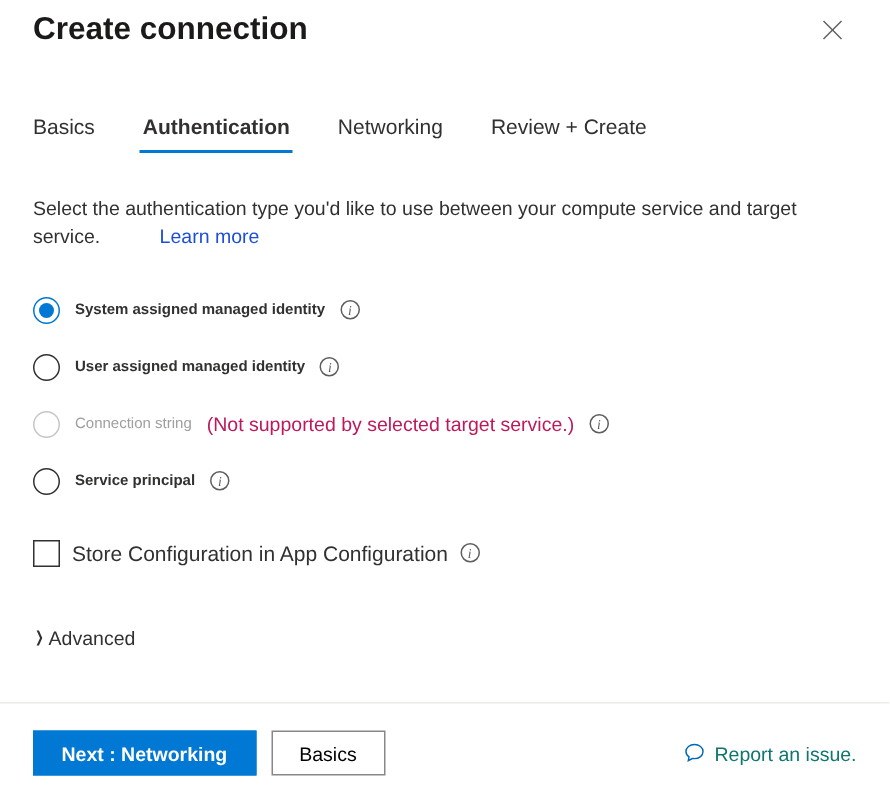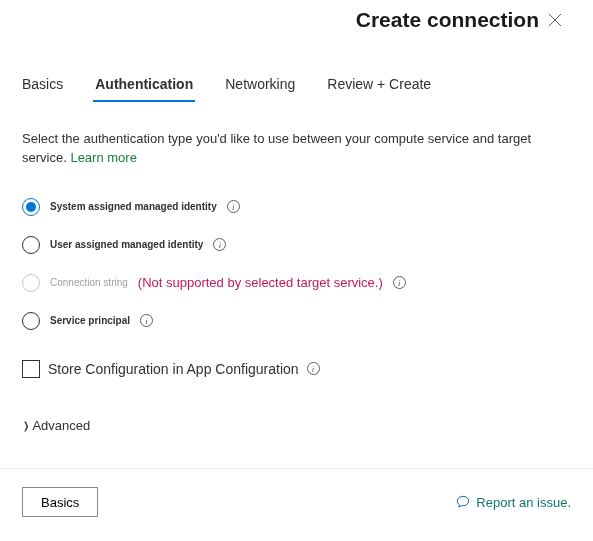--- a/index.html
+++ b/index.html
@@ -18,21 +18,20 @@
     padding: 0 22px;
     height: 100%;
     display: flex;
     flex-direction: column;
   }
   .header {
     display: flex;
     align-items: center;
     padding-top: 4px;
     padding-bottom: 6px;
-    text-align: right;
   }
   .title {
     font-size: 21px;
     font-weight: 600;
     color: #1b1a19;
     flex: 1;
   }
   .close-btn {
     width: 32px; height: 32px;
     display: flex; align-items: center; justify-content: center;
@@ -62,21 +61,21 @@
     left: -2px; right: -2px; bottom: 0;
     height: 2.5px;
     background: #0078d4;
   }
   .desc {
     margin-top: 28px;
     font-size: 13px;
     color: #323130;
     line-height: 1.45;
   }
-  .link { color: #15803d; cursor: pointer; }
+  .link { color: #1d4ed8; cursor: pointer; margin-left: 36px; }
   .options {
     margin-top: 30px;
     display: flex;
     flex-direction: column;
     gap: 20px;
   }
   .option {
     display: flex;
     align-items: center;
     gap: 10px;
@@ -226,20 +225,21 @@
     <span class="cb-label">Store Configuration in App Configuration</span>
     <span class="info-icon">i</span>
   </div>
 
   <div class="advanced">
     <span class="caret">❯</span>
     <span>Advanced</span>
   </div>
 
   <div class="footer">
+    <button class="btn primary">Next : Networking</button>
     <button class="btn">Basics</button>
     <div class="footer-spacer"></div>
     <div class="report">
       <svg width="14" height="14" viewBox="0 0 16 16" fill="none" stroke="#0067b8" stroke-width="1.1">
           <path d="M8 1.5c-3.6 0-6.5 2.4-6.5 5.4 0 1.6.9 3.1 2.3 4.1l-.5 2.8 3-1.6c.5.1 1.1.1 1.7.1 3.6 0 6.5-2.4 6.5-5.4S11.6 1.5 8 1.5z"></path>
         </svg>
       <span>Report an issue.</span>
     </div>
   </div>
 </div>

